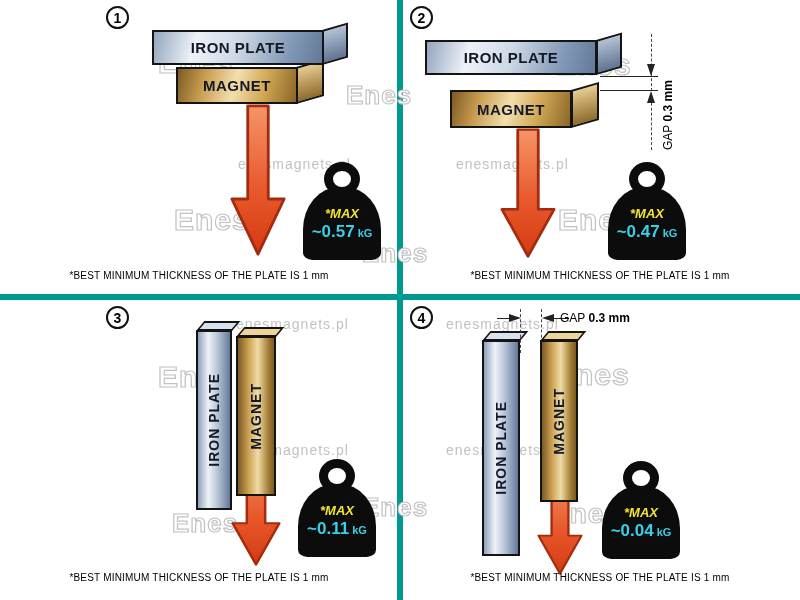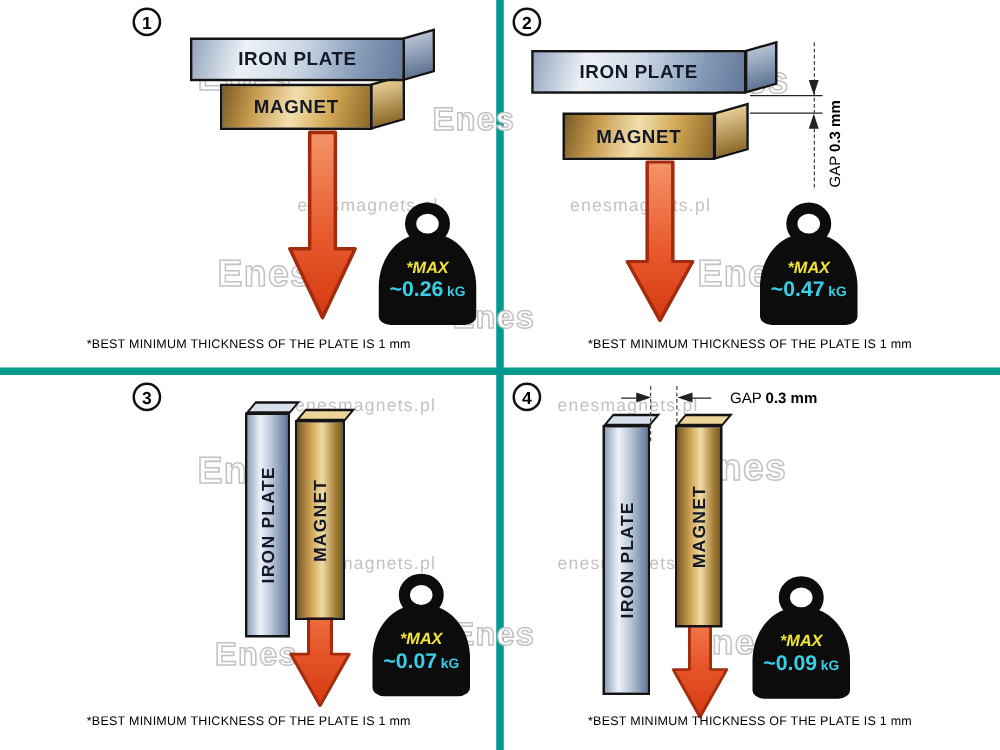--- a/index.html
+++ b/index.html
@@ -113,21 +113,21 @@
 
   <svg class="pull-arrow" style="left:230px;top:104px;width:56px;height:152px" viewBox="0 0 60 160" preserveAspectRatio="none">
     <polygon points="19,2 41,2 41,100 58,100 30,158 2,100 19,100" fill="url(#arrowGrad)" stroke="#a32c0e" stroke-width="3" stroke-linejoin="round"></polygon>
   </svg>
 
   <div class="weight" style="left:303px;top:162px">
     <div class="w-handle"></div>
     <div class="w-body">
       <div class="w-max">*MAX</div>
       <div class="w-row">
-        <span class="w-val">~0.26</span>
+        <span class="w-val">~0.57</span>
         <span class="w-unit">kG</span>
       </div>
     </div>
   </div>
 
   <div class="footnote" style="left:0;top:270px;width:398px">
     <span>*BEST MINIMUM THICKNESS OF THE PLATE IS</span>
     <b>1 mm</b>
   </div>
 
@@ -186,40 +186,40 @@
   <div class="cap cap-magnet" style="left:236px;top:327px;width:40px;height:10px"></div>
   <div class="block magnet-v" style="left:236px;top:336px;width:40px;height:160px;z-index:3">
     <span class="vtext">MAGNET</span>
   </div>
 
   <div class="weight" style="left:298px;top:459px">
     <div class="w-handle"></div>
     <div class="w-body">
       <div class="w-max">*MAX</div>
       <div class="w-row">
-        <span class="w-val">~0.07</span>
+        <span class="w-val">~0.11</span>
         <span class="w-unit">kG</span>
       </div>
     </div>
   </div>
 
   <div class="footnote" style="left:0;top:572px;width:398px">
     <span>*BEST MINIMUM THICKNESS OF THE PLATE IS</span>
     <b>1 mm</b>
   </div>
 
   <div class="num" style="left:410px;top:306px">4</div>
 
   <div class="ddash" style="left:520px;top:309px;height:44px"></div>
   <div class="ddash" style="left:541px;top:309px;height:44px"></div>
   <div class="dline" style="left:497px;top:318px;width:21px;height:1px"></div>
   <div class="tri tri-right" style="left:509px;top:314px"></div>
   <div class="dline" style="left:545px;top:318px;width:24px;height:1px"></div>
   <div class="tri tri-left" style="left:542px;top:314px"></div>
-  <div class="gap-label-h" style="left:584px;top:311px">
+  <div class="gap-label-h" style="left:560px;top:311px">
     <span>GAP</span>
     <b>0.3 mm</b>
   </div>
 
   <div class="cap cap-plate" style="left:482px;top:331px;width:38px;height:10px"></div>
   <div class="block plate-v" style="left:482px;top:340px;width:38px;height:216px">
     <span class="vtext">IRON PLATE</span>
   </div>
 
   <svg class="pull-arrow" style="left:537px;top:470px;width:46px;height:105px;z-index:2" viewBox="0 0 60 160" preserveAspectRatio="none">
@@ -229,21 +229,21 @@
   <div class="cap cap-magnet" style="left:540px;top:331px;width:38px;height:10px"></div>
   <div class="block magnet-v" style="left:540px;top:340px;width:38px;height:162px;z-index:3">
     <span class="vtext">MAGNET</span>
   </div>
 
   <div class="weight" style="left:602px;top:461px">
     <div class="w-handle"></div>
     <div class="w-body">
       <div class="w-max">*MAX</div>
       <div class="w-row">
-        <span class="w-val">~0.09</span>
+        <span class="w-val">~0.04</span>
         <span class="w-unit">kG</span>
       </div>
     </div>
   </div>
 
   <div class="footnote" style="left:402px;top:572px;width:396px">
     <span>*BEST MINIMUM THICKNESS OF THE PLATE IS</span>
     <b>1 mm</b>
   </div>
 

